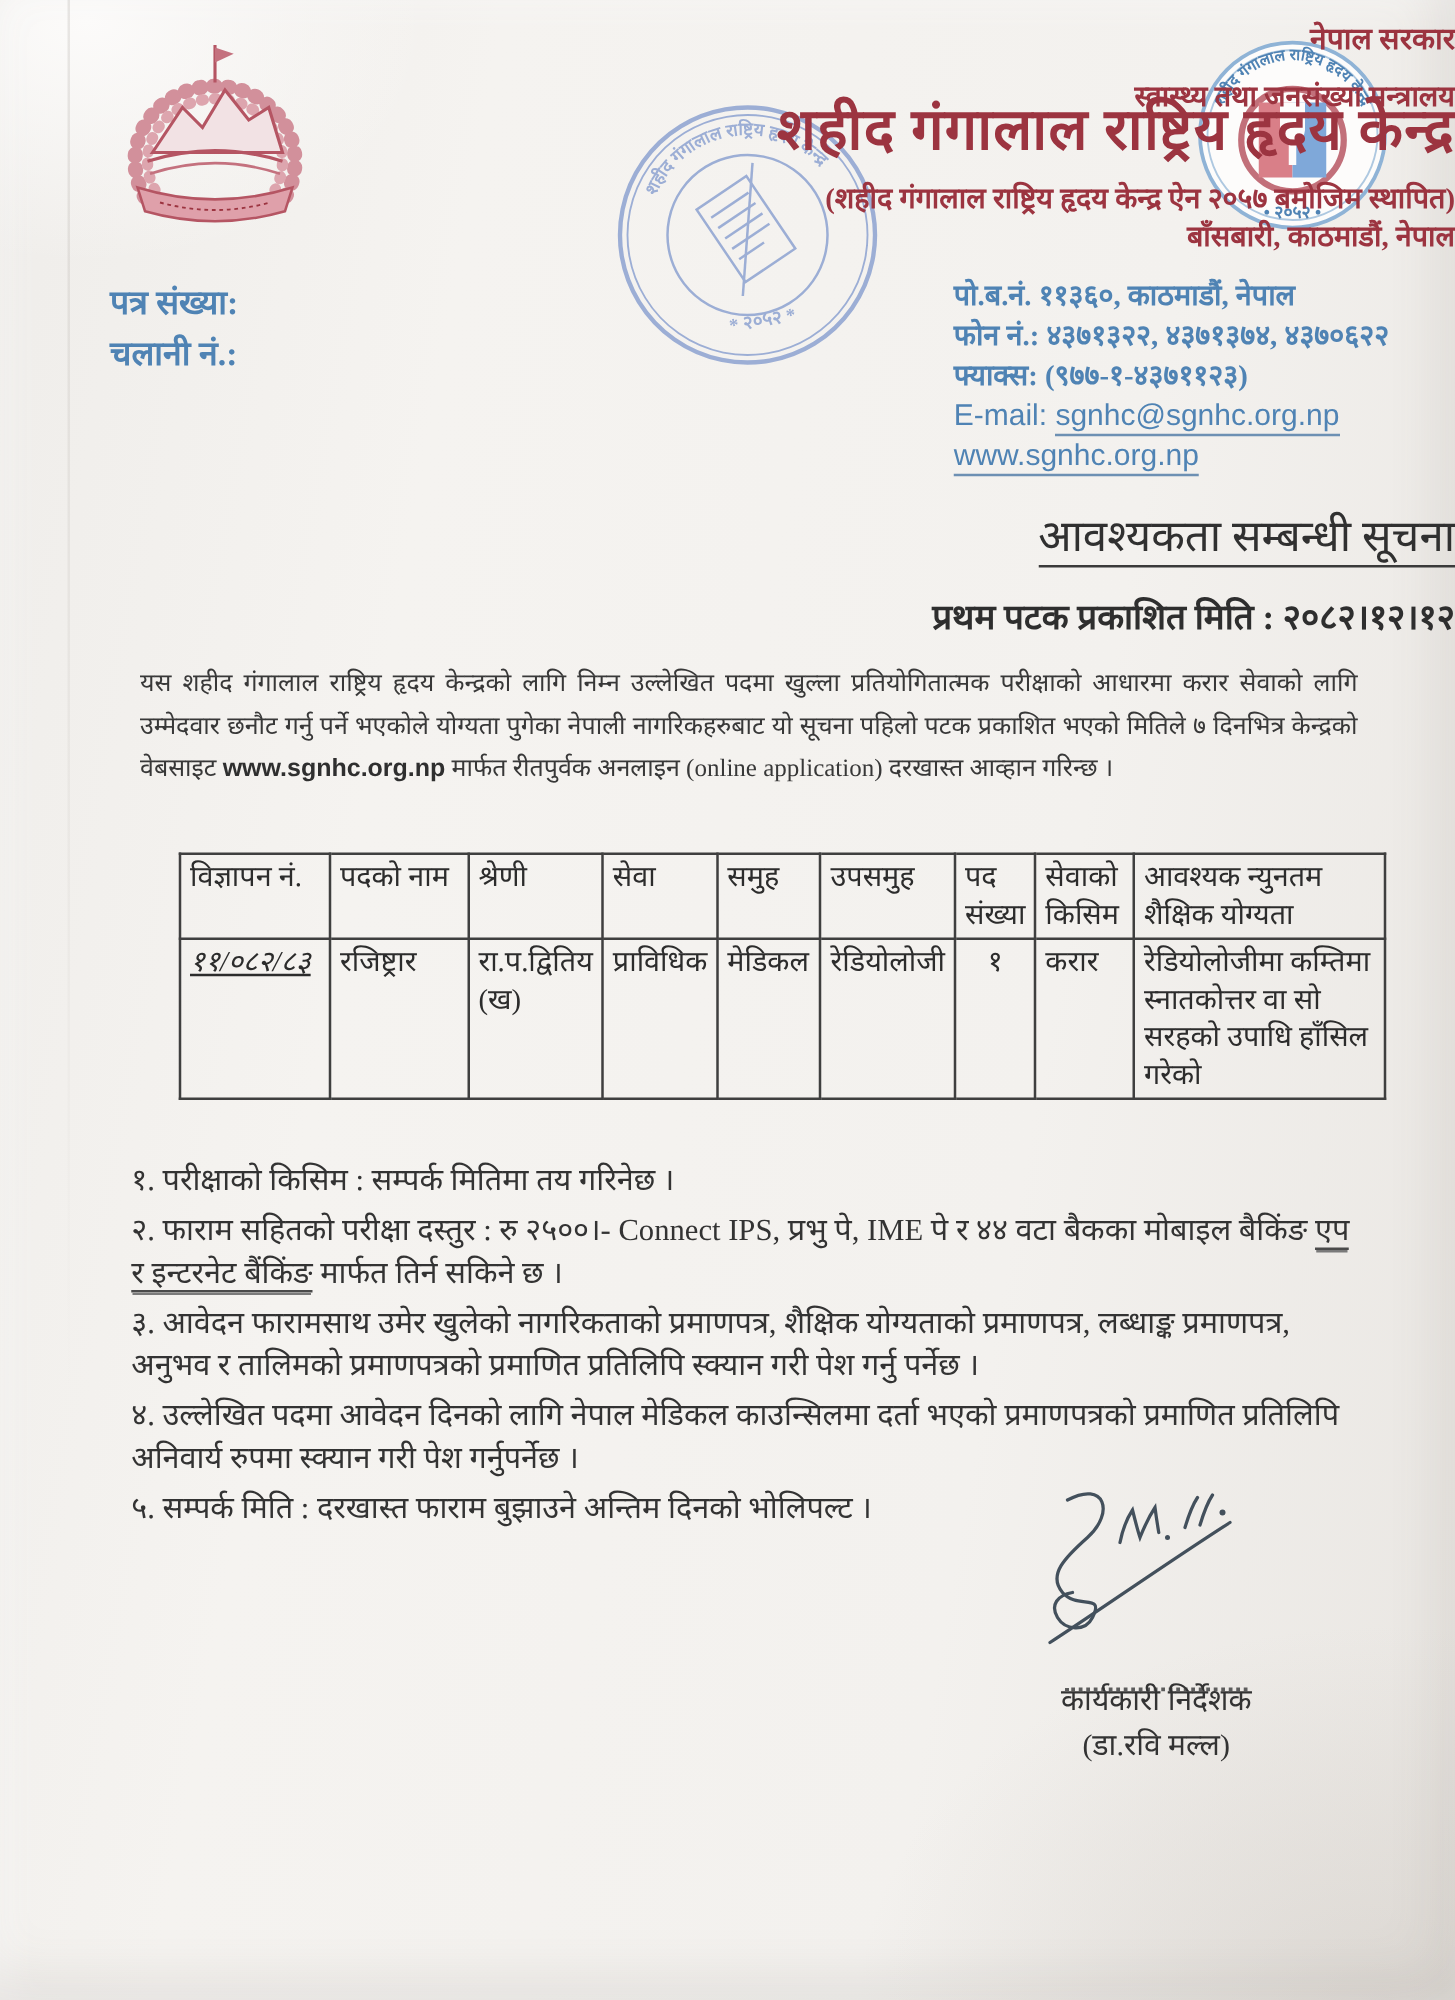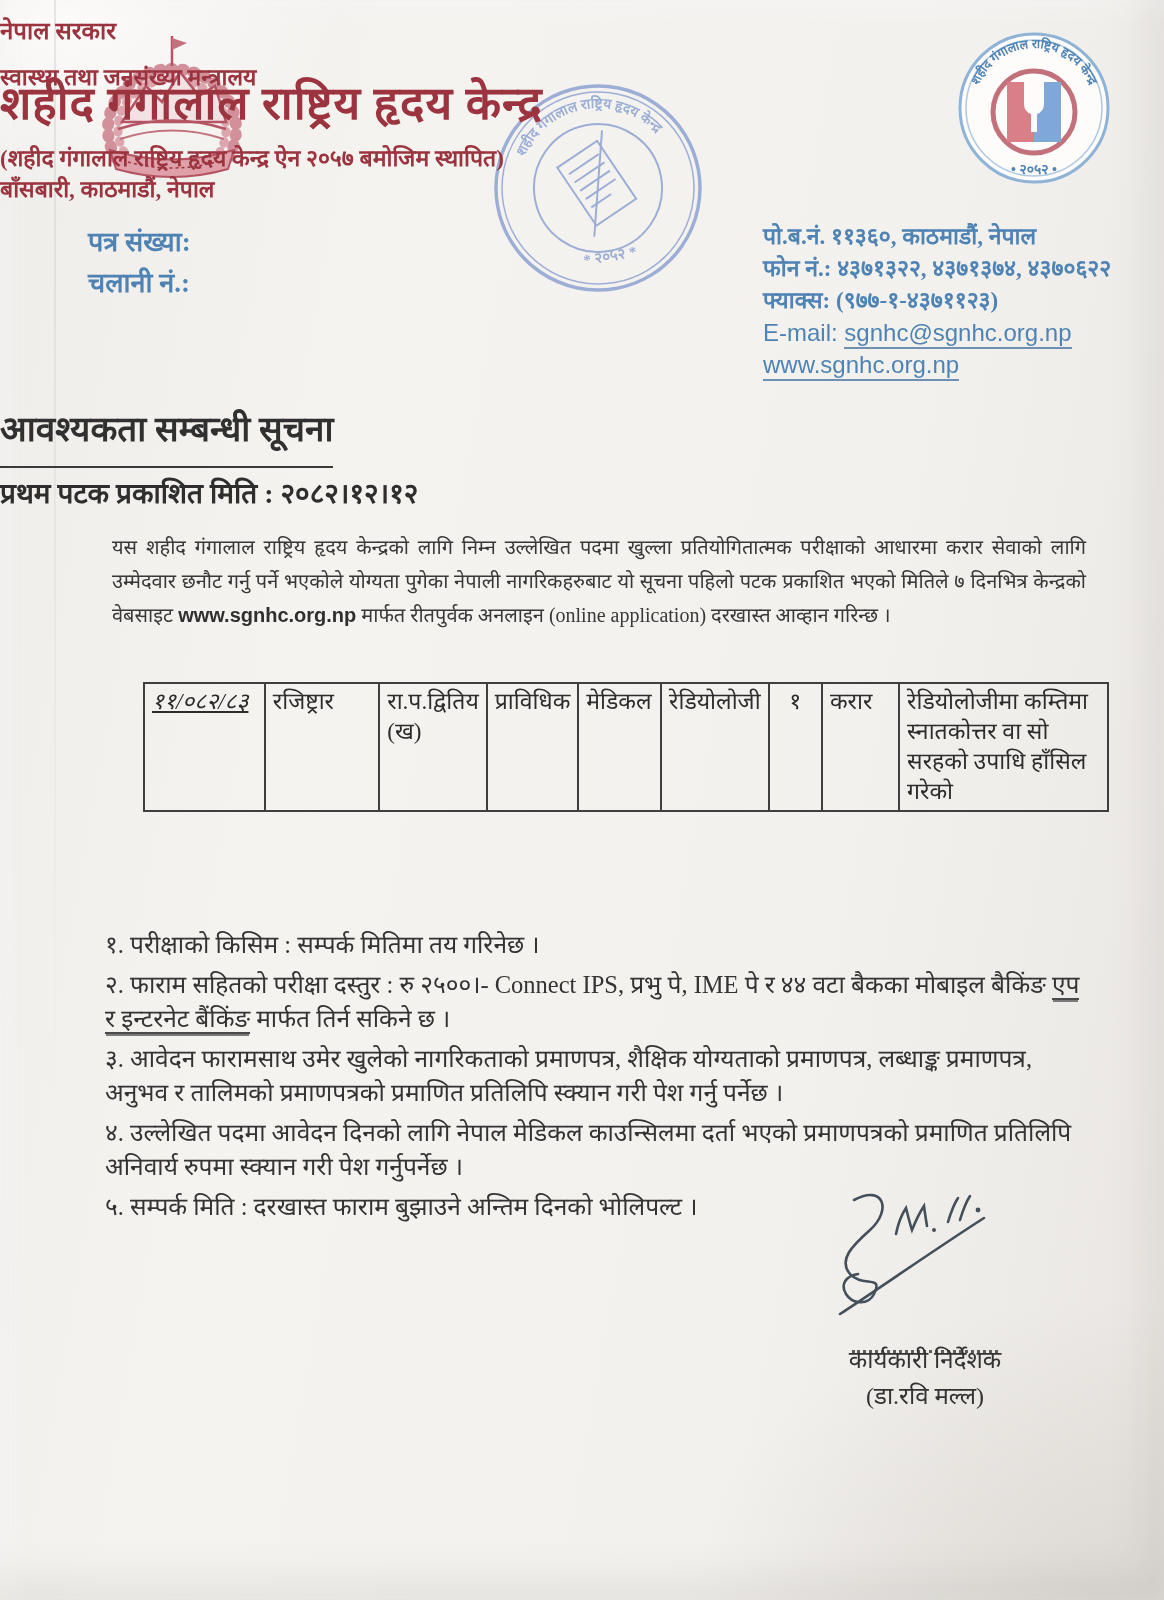--- a/index.html
+++ b/index.html
@@ -10,37 +10,37 @@
       radial-gradient(ellipse 420px 300px at 6% 1%, #fcfbfa 0%, rgba(252,251,250,0) 65%),
       radial-gradient(ellipse 700px 500px at 95% 100%, rgba(180,172,164,.25) 0%, rgba(180,172,164,0) 60%),
       linear-gradient(100deg,#efedea 0%,#f5f3f0 28%,#f3f1ee 68%,#e9e6e2 100%);
     box-shadow:inset -14px -20px 42px rgba(95,88,80,.10), inset 10px 6px 26px rgba(255,255,255,.45);
   }
   .page::before{ 
     content:"";position:absolute;left:54px;top:0;width:2px;height:100%;
     background:linear-gradient(180deg,rgba(140,132,124,.18),rgba(140,132,124,0) 70%);
   }
   .abs{position:absolute;}
-  .center{left:0;width:100%;text-align:left;}
+  .center{left:0;width:100%;text-align:right;}
   .red{color:#9c3440;}
   .blue{color:#4f83b4;}
   
   .gov-line{top:13px;font-size:24px;font-weight:700;}
   .ministry-line{top:60px;font-size:23px;font-weight:700;}
   .org-line{top:70px;font-size:46px;font-weight:700;letter-spacing:1px;}
   .estab-line{top:141px;font-size:23px;font-weight:700;}
   .addr-line{top:172px;font-size:23px;font-weight:700;}
   
   .ref-block{left:88px;top:222px;font-size:27px;font-weight:700;line-height:41px;}
   .contact-block{left:763px;top:221px;font-size:23px;line-height:32px;font-weight:700;}
   .contact-block .latin{font-family:"Liberation Sans","DejaVu Sans",sans-serif;font-weight:400;font-size:24px;}
   .u-line{border-bottom:2px solid #6d90b3;padding-bottom:1px;}
   
   .title-wrap{top:404px;}
-  .title-wrap .t{font-size:35px;font-weight:700;color:#303030;border-bottom:2.5px solid #3a3a3a;padding-bottom:17px;}
+  .title-wrap .t{font-size:35px;font-weight:400;color:#303030;border-bottom:2.5px solid #3a3a3a;padding-bottom:3px;}
   .subtitle{top:473px;font-size:28px;font-weight:700;color:#2e2e2e;}
   
   .para{left:112px;top:530px;width:974px;font-size:20px;line-height:34px;text-align:justify;color:#383838;}
   .para .url{font-family:"Liberation Sans","DejaVu Sans",sans-serif;font-weight:700;color:#2f2f2f;}
   
   .vacancy-table{left:143px;top:682px;width:966px;border-collapse:collapse;font-size:23px;color:#2c2c2c;}
   .vacancy-table th,.vacancy-table td{border:2px solid #3f3f3f;padding:3px 7px;font-weight:400;text-align:left;vertical-align:top;line-height:30px;}
   .vacancy-table th{height:58px;}
   .vacancy-table td{height:116px;}
   .vacancy-table .ul{text-decoration:underline;font-style:italic;}
@@ -144,20 +144,31 @@
         <col style="width:120px">
         <col style="width:106px">
       <col style="width:84px">
         <col style="width:83px">
         <col style="width:93px">
       <col style="width:57px">
         <col style="width:80px">
         <col style="width:221px">
     </colgroup>
     <tbody>
+        <tr>
+      <th>विज्ञापन नं.</th>
+      <th>पदको नाम</th>
+      <th>श्रेणी</th>
+      <th>सेवा</th>
+      <th>समुह</th>
+      <th>उपसमुह</th>
+      <th>पद संख्या</th>
+      <th>सेवाको किसिम</th>
+      <th>आवश्यक न्युनतम शैक्षिक योग्यता</th>
+    </tr>
     <tr>
       <td class="ul">११/०८२/८३</td>
       <td>रजिष्ट्रार</td>
       <td>रा.प.द्वितिय (ख)</td>
       <td>प्राविधिक</td>
       <td>मेडिकल</td>
       <td>रेडियोलोजी</td>
       <td class="cnum">१</td>
       <td>करार</td>
       <td>रेडियोलोजीमा कम्तिमा स्नातकोत्तर वा सो सरहको उपाधि हाँसिल गरेको</td>

